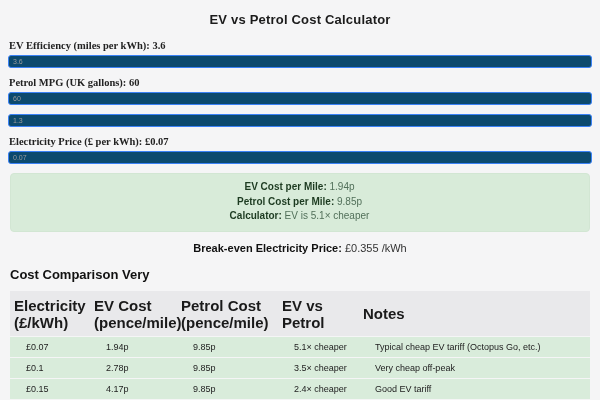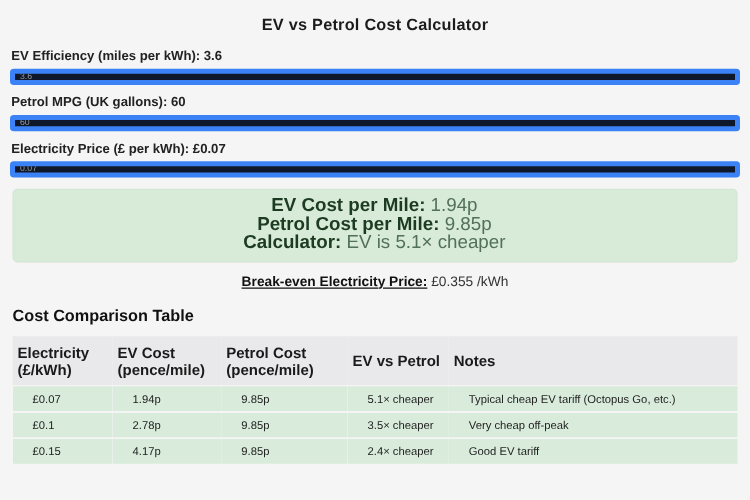--- a/index.html
+++ b/index.html
@@ -12,51 +12,51 @@
     overflow:hidden;
     color:#1b1b1b;
   }
   .page-title {
     font-size:13px; font-weight:bold; text-align:center;
     margin:2px 0 13px 0; color:#1b1b1b; letter-spacing:0.2px;
   }
   .field { margin-bottom:9px; }
   .field-label {
     font-weight:bold; font-size:10.5px; color:#222;
-    margin:0 0 4px 1px; line-height:11px;
+    margin:0 0 4px 1px; line-height:11px;font-family:Liberation Serif, serif;
   }
   .field-input {
     display:block; width:100%; height:13px;
-    background:#0f172a; border:4px solid #3b82f6; border-radius:3px;
+    background:#0c4a6e; border:1px solid #3b82f6; border-radius:3px;
     font-family:"Liberation Sans", sans-serif;
     font-size:7px; color:#9b9b9b; padding:1px 4px;
     box-sizing:border-box; outline:none;
   }
   .result-box {
     background:#d8ebd9; border:1px solid #d2e6d3; border-radius:4px;
     text-align:center; padding:6px 1px 7px 0; margin:3px 2px 9px 2px;
-    font-size:15px; line-height:14.5px;
+    font-size:10px; line-height:14.5px;
   }
   .result-label { font-weight:bold; color:#1d3b21; }
   .result-value { color:#52705a; }
   .breakeven {
     text-align:center; font-size:11px; margin:10px 0 13px 0; color:#222;
   }
-  .breakeven-label { font-weight:bold; color:#111;text-decoration:underline; }
+  .breakeven-label { font-weight:bold; color:#111; }
   .breakeven-value { color:#333; }
   .section-heading {
     font-size:13px; font-weight:bold; margin:12px 0 9px 2px; color:#111;
   }
   table.comparison {
     width:580px; margin-left:2px; border-collapse:collapse;
     font-size:9px; table-layout:fixed;
   }
   table.comparison thead th {
     background:#e9e9eb; text-align:left; font-weight:bold;
-    font-size:12px; color:#1a1a1a; padding:6px 4px 5px 4px;
+    font-size:15px; color:#1a1a1a; padding:6px 4px 5px 4px;
   }
   table.comparison tbody td {
     background:#d9ecdb; color:#222;
     padding:5px 16px; border-top:1px solid #f5f5f6;
     white-space:nowrap; overflow:hidden;
   }
   col.c1 { width:80px; } col.c2 { width:87px; } col.c3 { width:101px; }
   col.c4 { width:81px; } col.c5 { width:231px; }
 </style>
 </head>
@@ -68,20 +68,21 @@
   <div class="field-label">EV Efficiency (miles per kWh): 3.6</div>
   <input class="field-input" type="text" value="3.6" style="">
 </div>
 
 <div class="field">
   <div class="field-label">Petrol MPG (UK gallons): 60</div>
   <input class="field-input" type="text" value="60" style="">
 </div>
 
 <div class="field">
+  <input class="field-input" type="text" value="1.3" style="">
 </div>
 
 <div class="field">
   <div class="field-label">Electricity Price (£ per kWh): £0.07</div>
   <input class="field-input" type="text" value="0.07" style="">
 </div>
 
 <div class="result-box">
   <div>
     <span class="result-label">EV Cost per Mile:</span>
@@ -95,21 +96,21 @@
     <span class="result-label">Calculator:</span>
     <span class="result-value">EV is 5.1× cheaper</span>
   </div>
 </div>
 
 <div class="breakeven">
   <span class="breakeven-label">Break-even Electricity Price:</span>
   <span class="breakeven-value">£0.355 /kWh</span>
 </div>
 
-<div class="section-heading">Cost Comparison Table</div>
+<div class="section-heading">Cost Comparison Very</div>
 
 <table class="comparison">
   <colgroup>
       <col class="c1">
       <col class="c2">
       <col class="c3">
       <col class="c4">
       <col class="c5">
     </colgroup>
   <thead>

